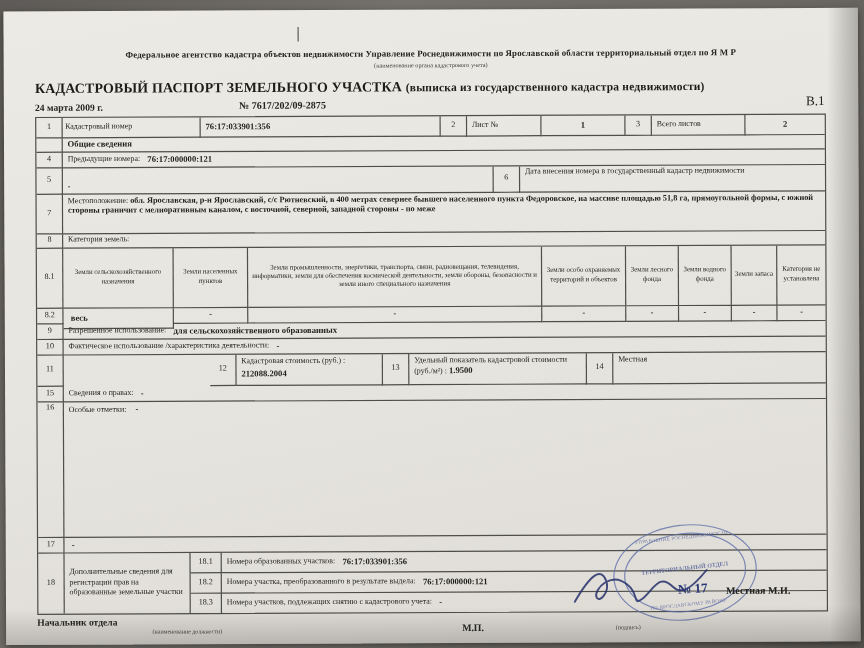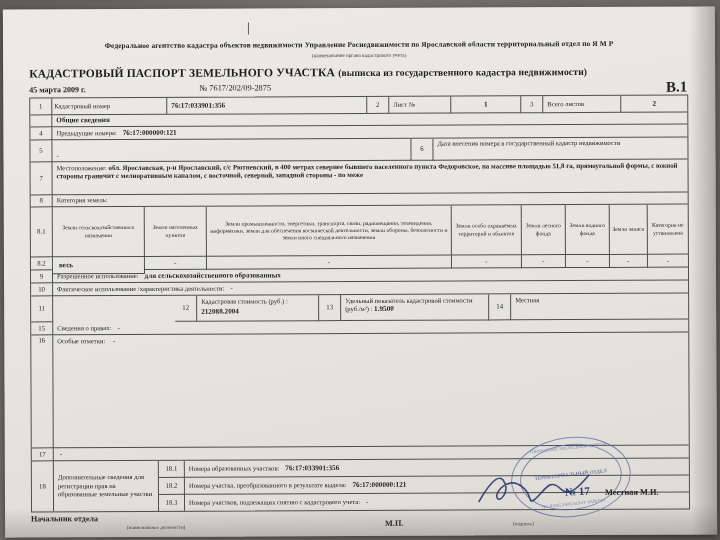--- a/index.html
+++ b/index.html
@@ -85,29 +85,29 @@
     top: 76px;
     font-size: 8px;
     font-weight: bold;
     color: #23231f;
   }
   .num-line {
     position: absolute;
     left: 196px;
     top: 75px;
     font-size: 8.4px;
-    font-weight: normal;
+    font-weight: bold;
     color: #23231f;
   }
   .v1 {
     position: absolute;
     right: 28px;
     top: 72px;
-    font-size: 15px;
-    font-weight: bold;
+    font-size: 11px;
+    font-weight: normal;
     color: #23231f;
   }
   
   #tbl {
     position: absolute;
     left: 26px;
     top: 88px;
     width: 659px;
     height: 415px;
     border: 1px solid #4e4e4a;
@@ -266,21 +266,21 @@
 
       <div class="hdr-line">Федеральное агентство кадастра объектов недвижимости Управление Роснедвижимости по Ярославской области территориальный отдел по Я М Р</div>
       <div class="hdr-sub">(наименование органа кадастрового учета)</div>
 
       <div class="title">
         <span>КАДАСТРОВЫЙ ПАСПОРТ ЗЕМЕЛЬНОГО УЧАСТКА</span>
         <span class="small">(выписка из государственного кадастра недвижимости)</span>
       </div>
 
       <div class="v1">В.1</div>
-      <div class="date-line">45 марта 2009 г.</div>
+      <div class="date-line">24 марта 2009 г.</div>
       <div class="num-line">
         <span>№</span>
         <span>7617/202/09-2875</span>
       </div>
 
       <div id="tbl">
 
         <div class="cell br bb idx midctr" style="left:0;top:0;width:22px;height:17px;">1</div>
         <div class="cell br bb mid lbl" style="left:22px;top:0;width:115px;height:17px;">Кадастровый номер</div>
         <div class="cell br bb mid val" style="left:137px;top:0;width:200px;height:17px;padding-left:4px;">76:17:033901:356</div>

